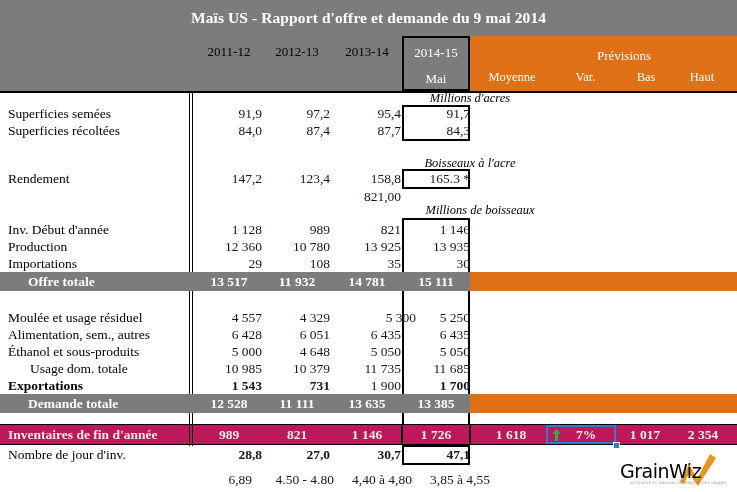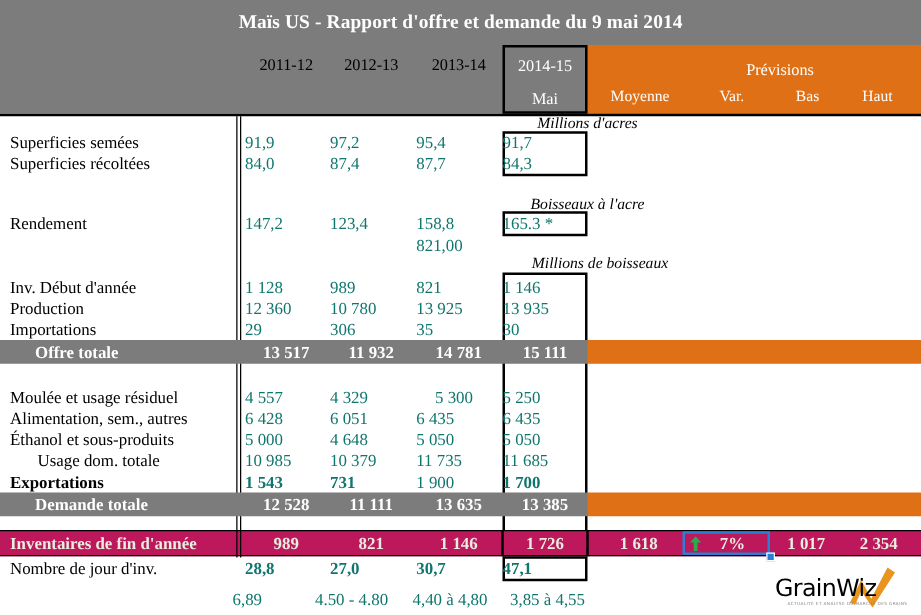--- a/index.html
+++ b/index.html
@@ -25,21 +25,21 @@
   .boxcol-hdr .l1{position:absolute;top:7px;left:0;width:100%;text-align:center;color:#fff;font-size:13px;}
   .boxcol-hdr .l2{position:absolute;top:33px;left:0;width:100%;text-align:center;color:#fff;font-size:13px;}
 
   
   .rule{position:absolute;background:#000;}
   .vline{position:absolute;width:1px;background:#000;}
 
   
   .label{position:absolute;left:8px;font-size:13.5px;color:#000;white-space:nowrap;}
   .label.ind{left:30px;}
-  .val{position:absolute;font-size:13.5px;color:#0f766e;text-align:left;white-space:nowrap;}
+  .val{position:absolute;font-size:13.5px;color:#0f172a;text-align:right;white-space:nowrap;}
   .unit{position:absolute;font-style:italic;font-size:12.5px;color:#000;text-align:center;white-space:nowrap;}
   .bold{font-weight:bold;}
 
   
   .band{position:absolute;left:0;width:737px;height:19px;}
   .band .bl{position:absolute;left:0;width:402px;height:100%;}
   .band .br{position:absolute;left:402px;width:335px;height:100%;}
   .band-gray-l{background:#7c7c7c;}
   .band .btxt{position:absolute;color:#ffffff;font-weight:bold;font-size:13.5px;white-space:nowrap;}
 
@@ -126,21 +126,21 @@
   <div class="val" style="left:402px;top:222px;width:68px;">1 146</div>
 
   <div class="label" style="top:239px;">Production</div>
   <div class="val" style="left:196px;top:239px;width:66px;">12 360</div>
   <div class="val" style="left:264px;top:239px;width:66px;">10 780</div>
   <div class="val" style="left:333px;top:239px;width:68px;">13 925</div>
   <div class="val" style="left:402px;top:239px;width:68px;">13 935</div>
 
   <div class="label" style="top:256px;">Importations</div>
   <div class="val" style="left:196px;top:256px;width:66px;">29</div>
-  <div class="val" style="left:264px;top:256px;width:66px;">306</div>
+  <div class="val" style="left:264px;top:256px;width:66px;">108</div>
   <div class="val" style="left:333px;top:256px;width:68px;">35</div>
   <div class="val" style="left:402px;top:256px;width:68px;">30</div>
 
   <div class="band" style="top:272px;">
     <div class="bl band-gray-l"></div>
     <div class="br">
       <div style="position:absolute;left:0;top:0;width:68px;height:100%;background:#7c7c7c;"></div>
       <div style="position:absolute;left:68px;top:0;width:267px;height:100%;background:#df7016;"></div>
     </div>
     <div class="btxt" style="left:28px;top:2px;">Offre totale</div>

